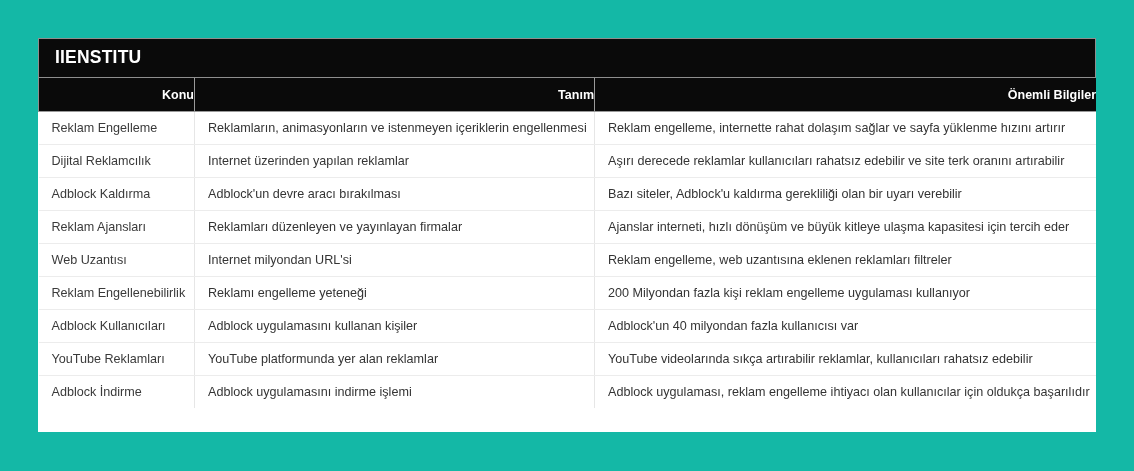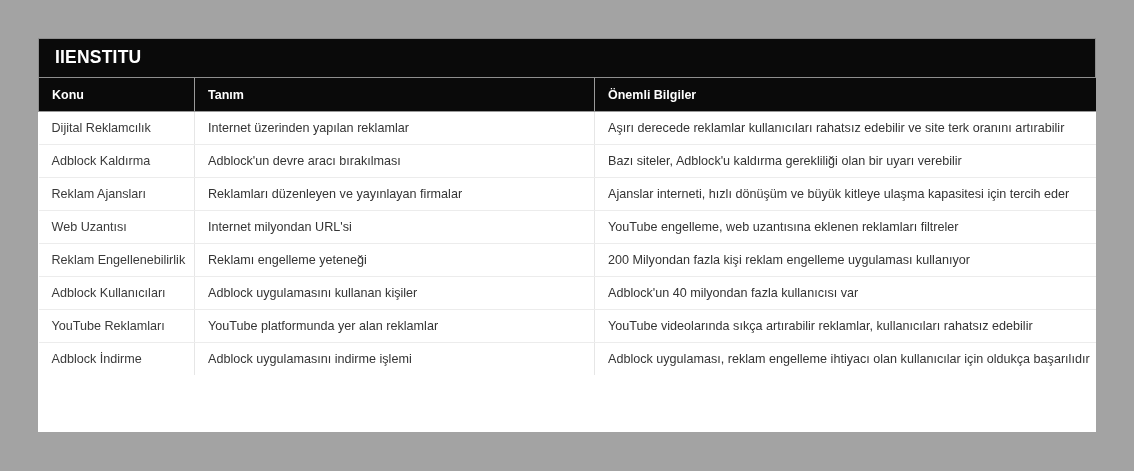--- a/index.html
+++ b/index.html
@@ -12,21 +12,21 @@
     height: 471px;
     overflow: hidden;
     font-family: "Liberation Sans", sans-serif;
     -webkit-font-smoothing: antialiased;
   }
 
   .page {
     position: relative;
     width: 1134px;
     height: 471px;
-    background: #a3a3a3;
+    background: #14b8a6;
   }
 
   
   .card {
     position: absolute;
     left: 38px;
     top: 38px;
     width: 1058px;
     height: 394px;
     overflow: hidden;
@@ -58,21 +58,21 @@
   }
   .tbl col.c-konu   { width: 156px; }
   .tbl col.c-tanim  { width: 400px; }
   .tbl col.c-onemli { width: 502px; }
 
   thead th {
     background: #0a0a0a;
     color: #ffffff;
     font-size: 12.5px;
     font-weight: bold;
-    text-align: left;
+    text-align: right;
     height: 33px;
     padding: 0 0 0 13px;
     vertical-align: middle;
     border-left: 1px solid #9a9a9a;
     border-bottom: 1px solid #9a9a9a;
     white-space: nowrap;
   }
   thead th:first-child {
     border-left: 1px solid #8e8e8e;
   }
@@ -120,38 +120,43 @@
       </colgroup>
       <thead>
         <tr>
           <th>Konu</th>
           <th>Tanım</th>
           <th>Önemli Bilgiler</th>
         </tr>
       </thead>
       <tbody>
         <tr>
+          <td>Reklam Engelleme</td>
+          <td>Reklamların, animasyonların ve istenmeyen içeriklerin engellenmesi</td>
+          <td>Reklam engelleme, internette rahat dolaşım sağlar ve sayfa yüklenme hızını artırır</td>
+        </tr>
+        <tr>
           <td>Dijital Reklamcılık</td>
           <td>Internet üzerinden yapılan reklamlar</td>
           <td>Aşırı derecede reklamlar kullanıcıları rahatsız edebilir ve site terk oranını artırabilir</td>
         </tr>
         <tr>
           <td>Adblock Kaldırma</td>
           <td>Adblock'un devre aracı bırakılması</td>
           <td>Bazı siteler, Adblock'u kaldırma gerekliliği olan bir uyarı verebilir</td>
         </tr>
         <tr>
           <td>Reklam Ajansları</td>
           <td>Reklamları düzenleyen ve yayınlayan firmalar</td>
           <td>Ajanslar interneti, hızlı dönüşüm ve büyük kitleye ulaşma kapasitesi için tercih eder</td>
         </tr>
         <tr>
           <td>Web Uzantısı</td>
           <td>Internet milyondan URL'si</td>
-          <td>YouTube engelleme, web uzantısına eklenen reklamları filtreler</td>
+          <td>Reklam engelleme, web uzantısına eklenen reklamları filtreler</td>
         </tr>
         <tr>
           <td>Reklam Engellenebilirlik</td>
           <td>Reklamı engelleme yeteneği</td>
           <td>200 Milyondan fazla kişi reklam engelleme uygulaması kullanıyor</td>
         </tr>
         <tr>
           <td>Adblock Kullanıcıları</td>
           <td>Adblock uygulamasını kullanan kişiler</td>
           <td>Adblock'un 40 milyondan fazla kullanıcısı var</td>

